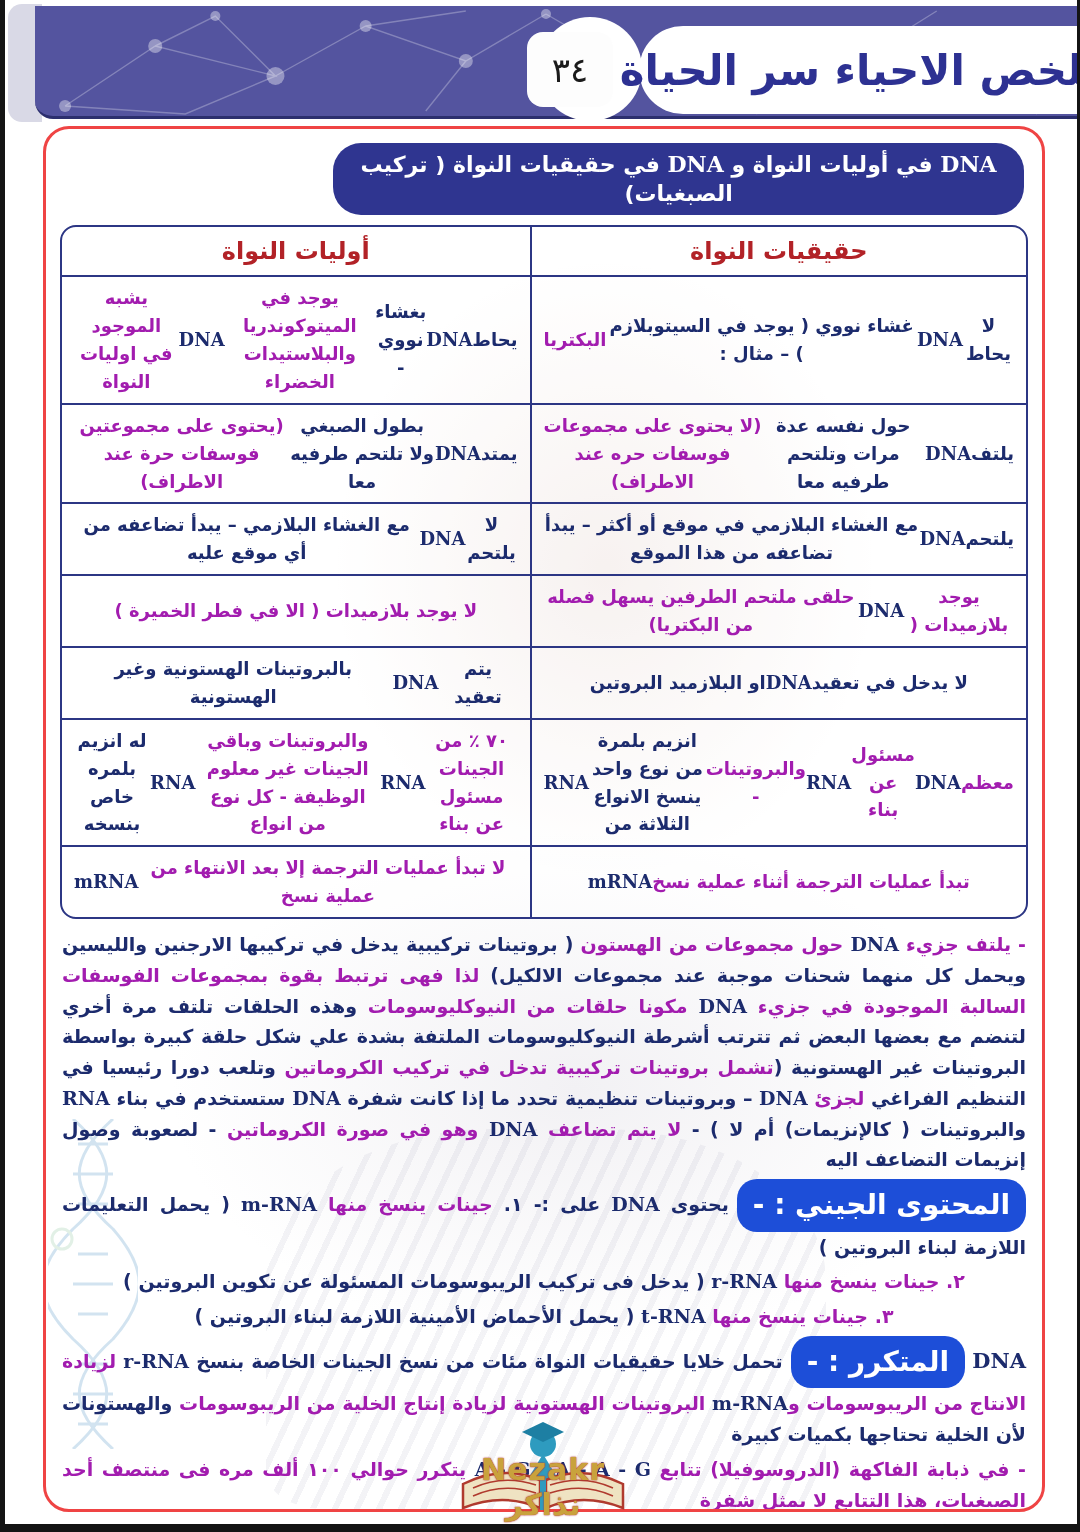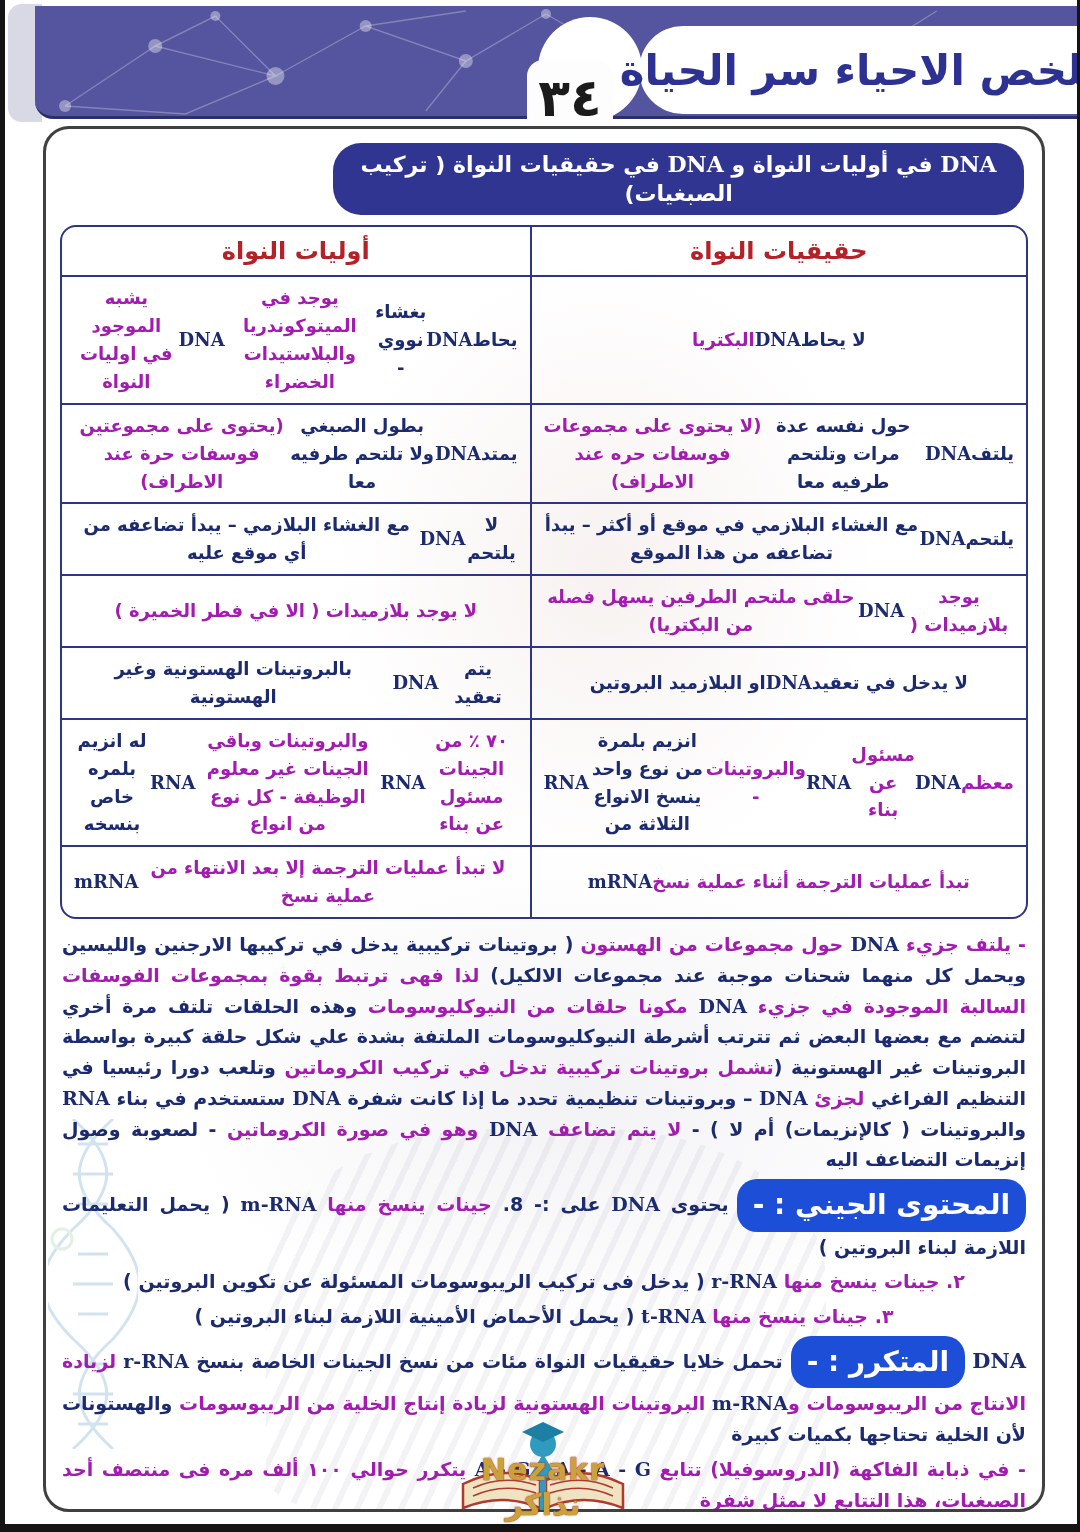--- a/index.html
+++ b/index.html
@@ -14,28 +14,28 @@
   .side-strip{position:absolute;left:3px;top:4px;width:34px;height:118px;background:#d9d9e6;border-radius:14px 0 0 14px;}
   .top-banner{position:absolute;left:30px;right:0;top:6px;height:110px;background:#54549f;border-bottom:3px solid #2c2f6e;border-radius:0 0 0 18px;}
   .net-svg{position:absolute;inset:0;width:100%;height:100%;}
   .title-plate{
     position:absolute;right:0;top:20px;height:88px;width:438px;background:#ffffff;
     border-radius:50px 0 0 50px;display:flex;align-items:center;justify-content:center;
   }
   .bite-svg{position:absolute;right:425px;top:16px;width:70px;height:94px;overflow:visible;}
   .page-title{color:#2d3192;font-weight:bold;font-size:42px;letter-spacing:0;white-space:nowrap;padding-left:14px;}
   .page-tab{
-    position:absolute;left:492px;top:54px;width:86px;height:75px;background:#fdfdfd;border-radius:16px;
-    display:flex;align-items:center;justify-content:center;font-size:52px;color:#1b1b1b;font-weight:700;
+    position:absolute;left:492px;top:26px;width:86px;height:75px;background:#fdfdfd;border-radius:16px;
+    display:flex;align-items:center;justify-content:center;font-size:34px;color:#1b1b1b;font-weight:400;
   }
 
   
   .main-box{
     position:absolute;left:38px;right:32px;top:126px;bottom:12px;
-    border:3px solid #404040;border-radius:26px;background:#fff;overflow:hidden;
+    border:3px solid #ef4444;border-radius:26px;background:#fff;overflow:hidden;
     display:flex;flex-direction:column;padding:12px 14px 6px 14px;box-sizing:border-box;
   }
   
   .ghost-face{position:absolute;top:120px;left:28%;width:560px;height:640px;border-radius:50%;
     background:radial-gradient(ellipse at center,rgba(208,178,168,.26),rgba(255,255,255,0) 68%);pointer-events:none;}
   .ghost-shoulders{position:absolute;top:700px;left:12%;width:820px;height:520px;border-radius:50%;
     background:radial-gradient(ellipse at center,rgba(190,185,200,.20),rgba(255,255,255,0) 70%);pointer-events:none;}
   .ghost-shirt{position:absolute;top:1000px;left:220px;width:560px;height:380px;border-radius:40% 40% 10% 10%;
     background:repeating-linear-gradient(115deg,rgba(140,140,170,.10) 0 6px,rgba(255,255,255,0) 6px 20px);pointer-events:none;}
   .helix-decor{position:absolute;left:2px;bottom:60px;width:90px;height:330px;opacity:.45;pointer-events:none;}
@@ -135,20 +135,21 @@
 
       <div class="table-title"><span class="latin">DNA</span><span> في أوليات النواة و </span><span class="latin">DNA</span><span> في حقيقيات النواة ( تركيب الصبغيات)</span></div>
 
       <div class="dna-table">
         <div class="th">حقيقيات النواة</div>
         <div class="th">أوليات النواة</div>
 
         <div class="td">
             <span>لا يحاط </span>
             <span class="latin">DNA</span>
+            <span> غشاء نووي ( يوجد في السيتوبلازم ) – مثال : </span>
             <span class="c-red">البكتريا</span>
           </div>
         <div class="td">
             <span>يحاط </span>
             <span class="latin">DNA</span>
             <span> بغشاء نووي - </span>
             <span class="c-red">يوجد في الميتوكوندريا والبلاستيدات الخضراء </span>
             <span class="latin">DNA</span>
             <span class="c-red"> يشبه الموجود في اوليات النواة</span>
           </div>
@@ -213,21 +214,21 @@
             <span class="latin">mRNA</span>
           </div>
         <div class="td">
             <span class="c-red">لا تبدأ عمليات الترجمة إلا بعد الانتهاء من عملية نسخ </span>
             <span class="latin">mRNA</span>
           </div>
       </div>
 
       <p class="para first"><span class="c-red">- يلتف جزيء </span><span class="latin">DNA</span><span class="c-red"> حول مجموعات من الهستون </span><span>( بروتينات تركيبية يدخل في تركيبها الارجنين والليسين ويحمل كل منهما شحنات موجبة عند مجموعات الالكيل) </span><span class="c-red">لذا فهى ترتبط بقوة بمجموعات الفوسفات السالبة الموجودة في جزيء </span><span class="latin">DNA</span><span class="c-red"> مكونا حلقات من النيوكليوسومات </span><span>وهذه الحلقات تلتف مرة أخري لتنضم مع بعضها البعض ثم تترتب أشرطة النيوكليوسومات الملتفة بشدة علي شكل حلقة كبيرة بواسطة البروتينات غير الهستونية (</span><span class="c-red">تشمل بروتينات تركيبية تدخل في تركيب الكروماتين </span><span>وتلعب دورا رئيسيا في التنظيم الفراغي </span><span class="c-red">لجزئ </span><span class="latin">DNA</span><span> – وبروتينات تنظيمية تحدد ما إذا كانت شفرة </span><span class="latin">DNA</span><span> ستستخدم في بناء </span><span class="latin">RNA</span><span> والبروتينات ( كالإنزيمات) أم لا ) - </span><span class="c-red">لا يتم تضاعف </span><span class="latin">DNA</span><span class="c-red"> وهو في صورة الكروماتين</span><span> - لصعوبة وصول إنزيمات التضاعف اليه</span></p>
 
-      <p class="para"><span class="badge">المحتوى الجيني : -</span><span><span>يحتوى </span><span class="latin">DNA</span><span> على :- 8. </span><span class="c-red">جينات ينسخ منها </span><span class="latin">m-RNA</span><span> ( يحمل التعليمات اللازمة لبناء البروتين )</span></span></p>
+      <p class="para"><span class="badge">المحتوى الجيني : -</span><span><span>يحتوى </span><span class="latin">DNA</span><span> على :- ١. </span><span class="c-red">جينات ينسخ منها </span><span class="latin">m-RNA</span><span> ( يحمل التعليمات اللازمة لبناء البروتين )</span></span></p>
       <p class="para center"><span class="c-red">٢. جينات ينسخ منها </span><span class="latin">r-RNA</span><span> ( يدخل فى تركيب الريبوسومات المسئولة عن تكوين البروتين )</span></p>
       <p class="para center"><span class="c-red">٣. جينات ينسخ منها </span><span class="latin">t-RNA</span><span> ( يحمل الأحماض الأمينية اللازمة لبناء البروتين )</span></p>
 
       <p class="para"><span class="dna-lead">DNA</span> <span class="badge">المتكرر : -</span><span><span>تحمل خلايا حقيقيات النواة مئات من نسخ الجينات الخاصة بنسخ </span><span class="latin">r-RNA</span><span class="c-red"> لزيادة الانتاج من الريبوسومات و</span><span class="latin">m-RNA</span><span class="c-red"> البروتينات الهستونية لزيادة إنتاج الخلية من الريبوسومات </span><span>والهستونات لأن الخلية تحتاجها بكميات كبيرة</span></span></p>
       <p class="para"><span class="c-red">- في ذبابة الفاكهة (الدروسوفيلا) تتابع </span><span class="latin">A - G - A - A - G</span><span class="c-red"> يتكرر حوالي ١٠٠ ألف مره فى منتصف أحد الصبغيات، هذا التتابع لا يمثل شفرة</span></p>
 
       <div class="banner-pill"><span>أجزاء من </span><span class="latin">DNA</span><span> ليست بها شفرة</span></div>
 
     </div>
   </div>

